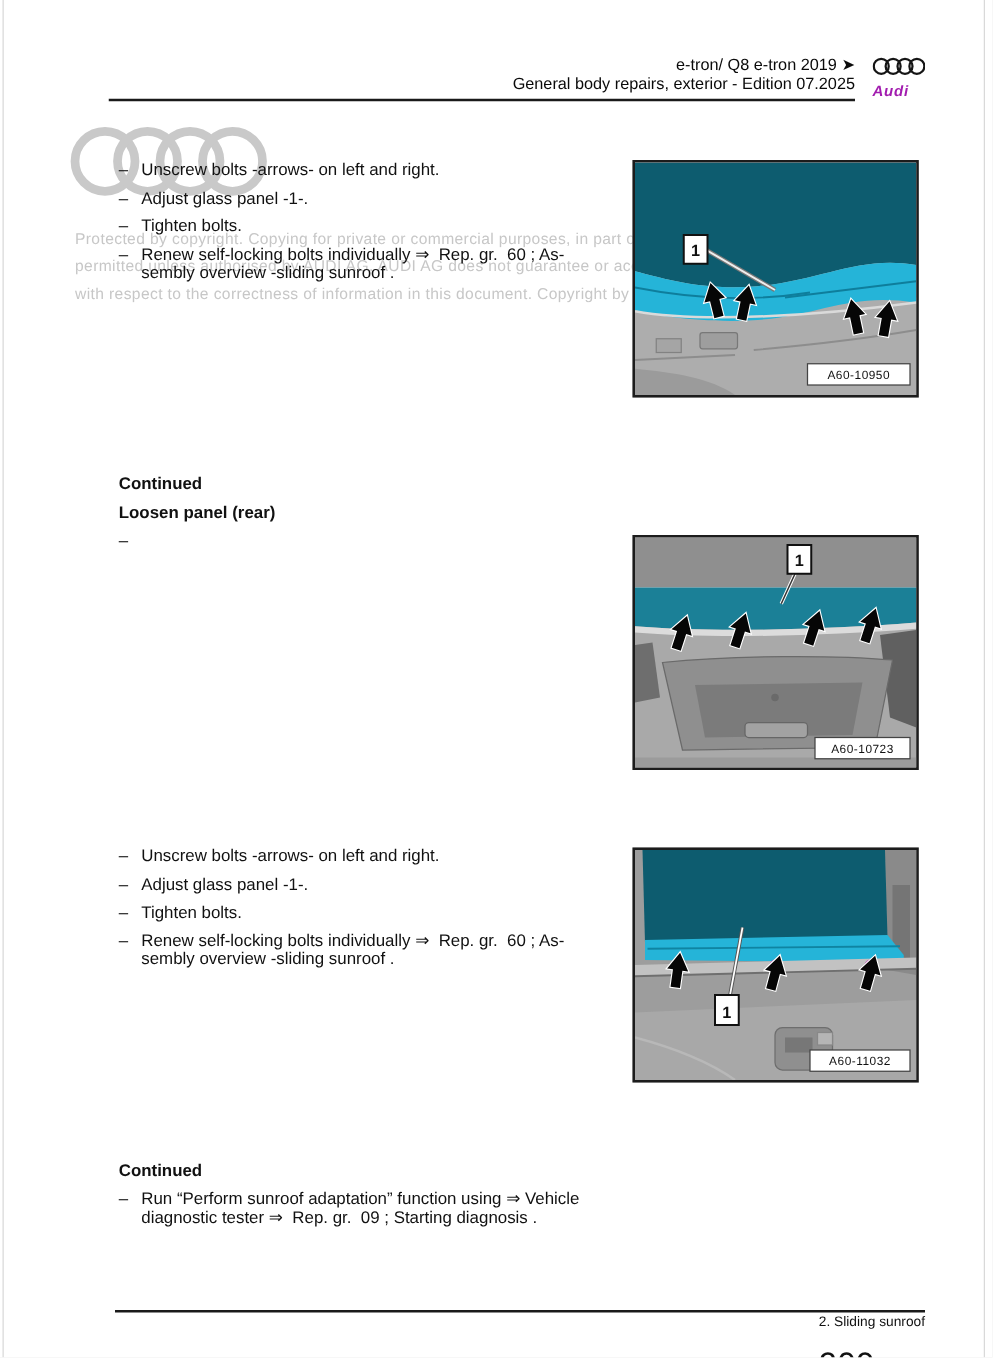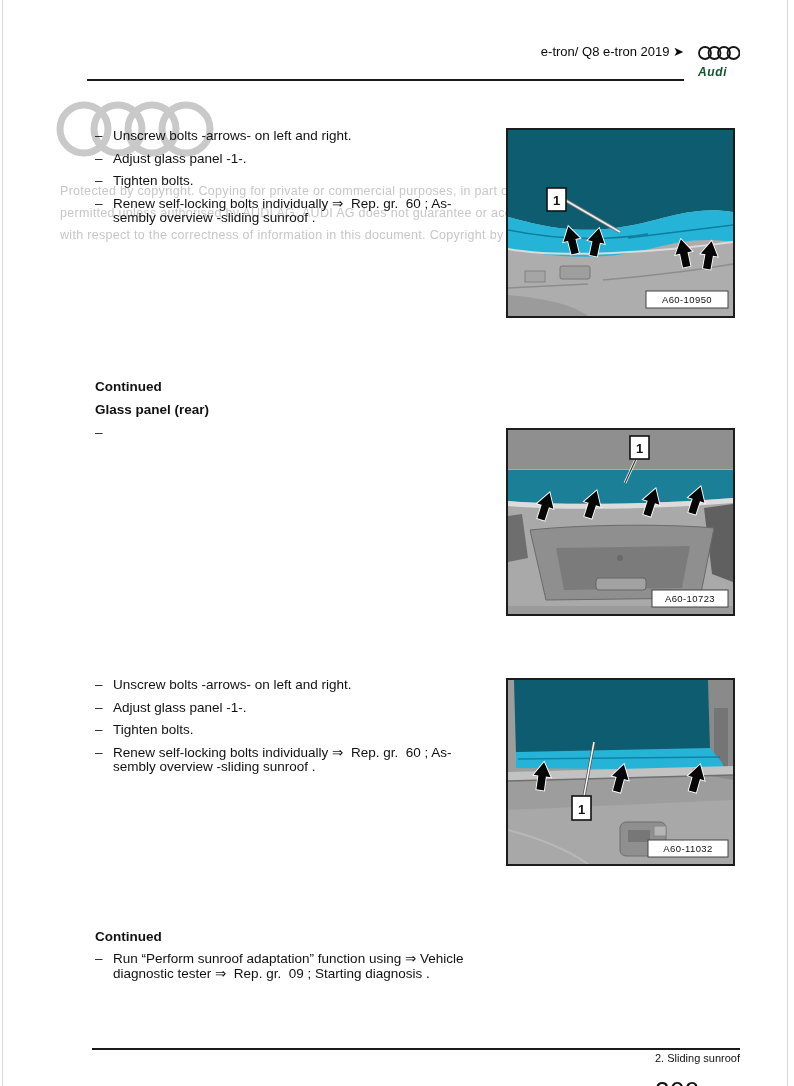--- a/index.html
+++ b/index.html
@@ -9,21 +9,21 @@
     font-family:"Liberation Sans", sans-serif; color:#111;
   }
   .edge { position:absolute; top:0; bottom:0; width:1px; background:#d9d9d9; }
   .edge.left { left:2px; } .edge.right { right:6px; }
 
   
   .hdr-text { position:absolute; top:44px; right:110px; text-align:right;
               font-size:13px; line-height:15px; color:#0a0a0a; z-index:2; }
   .audi-logo { position:absolute; top:45px; left:698px; width:42px; z-index:2; }
   .audi-logo .word { font-weight:700; font-size:12px; letter-spacing:0.6px;
-                     margin-top:0px; color:#14532d; font-style:italic; }
+                     margin-top:0px; color:#a21caf; font-style:italic; }
   .hdr-rule { position:absolute; left:87px; top:79px; width:597px; height:2px;
               background:#1a1a1a; z-index:2; }
 
   
   .wm-rings { position:absolute; left:56px; top:98px; z-index:1; }
   .wm-line { position:absolute; left:60px; width:448px; overflow:hidden;
              white-space:nowrap; font-size:12.5px; letter-spacing:0.3px;
              color:#c7c7c7; z-index:1; }
 
   
@@ -57,20 +57,21 @@
     <path id="arr" d="M0,-15 L8.5,-1 L3.8,-1 L3.8,13 L-3.8,13 L-3.8,-1 L-8.5,-1 Z" fill="#060606" stroke="#ffffff" stroke-width="1.8" paint-order="stroke"></path>
   </defs>
 </svg>
 
 <div class="page">
   <div class="edge left"></div>
   <div class="edge right"></div>
 
   <div class="hdr-text">
     <div>e-tron/ Q8 e-tron 2019 ➤</div>
+    <div>General body repairs, exterior - Edition 07.2025</div>
   </div>
   <div class="audi-logo">
     <svg width="42" height="16" viewBox="0 0 42 16">
       <circle cx="7" cy="8" r="6" fill="none" stroke="#151515" stroke-width="1.8"></circle>
       <circle cx="16.5" cy="8" r="6" fill="none" stroke="#151515" stroke-width="1.8"></circle>
       <circle cx="26" cy="8" r="6" fill="none" stroke="#151515" stroke-width="1.8"></circle>
       <circle cx="35.5" cy="8" r="6" fill="none" stroke="#151515" stroke-width="1.8"></circle>
     </svg>
     <div class="word">Audi</div>
   </div>
@@ -131,21 +132,21 @@
       <use href="#arr" transform="translate(176,124) rotate(-12)"></use>
       <use href="#arr" transform="translate(201,126) rotate(10)"></use>
       <rect x="39" y="58" width="19" height="23" fill="#ffffff" stroke="#111111" stroke-width="1.6"></rect>
       <text class="figtext" x="48.5" y="75" font-size="13" font-weight="bold" text-anchor="middle" fill="#111">1</text>
       <rect x="138" y="161" width="82" height="17" fill="#ffffff" stroke="#444444" stroke-width="1"></rect>
       <text class="figtext" x="179" y="173" font-size="9.5" text-anchor="middle" fill="#111" letter-spacing="0.4">A60-10950</text>
     </svg>
   </figure>
 
   <div class="tblock hd" style="top:380px">Continued</div>
-  <div class="tblock hd" style="top:403px">Glass panel (rear)</div>
+  <div class="tblock hd" style="top:403px">Loosen panel (rear)</div>
   <div class="tblock bullets" style="top:426px">
     <div class="bullet">
       <span class="dash">–</span>
     </div>
   </div>
 
   <figure class="fig" style="top:428px; width:229px; height:188px; margin:0;">
     <svg width="225" height="184" viewBox="0 0 225 184">
       <rect x="0" y="0" width="225" height="184" fill="#a9a9a9"></rect>
       <rect x="0" y="0" width="225" height="40" fill="#8f8f8f"></rect>

